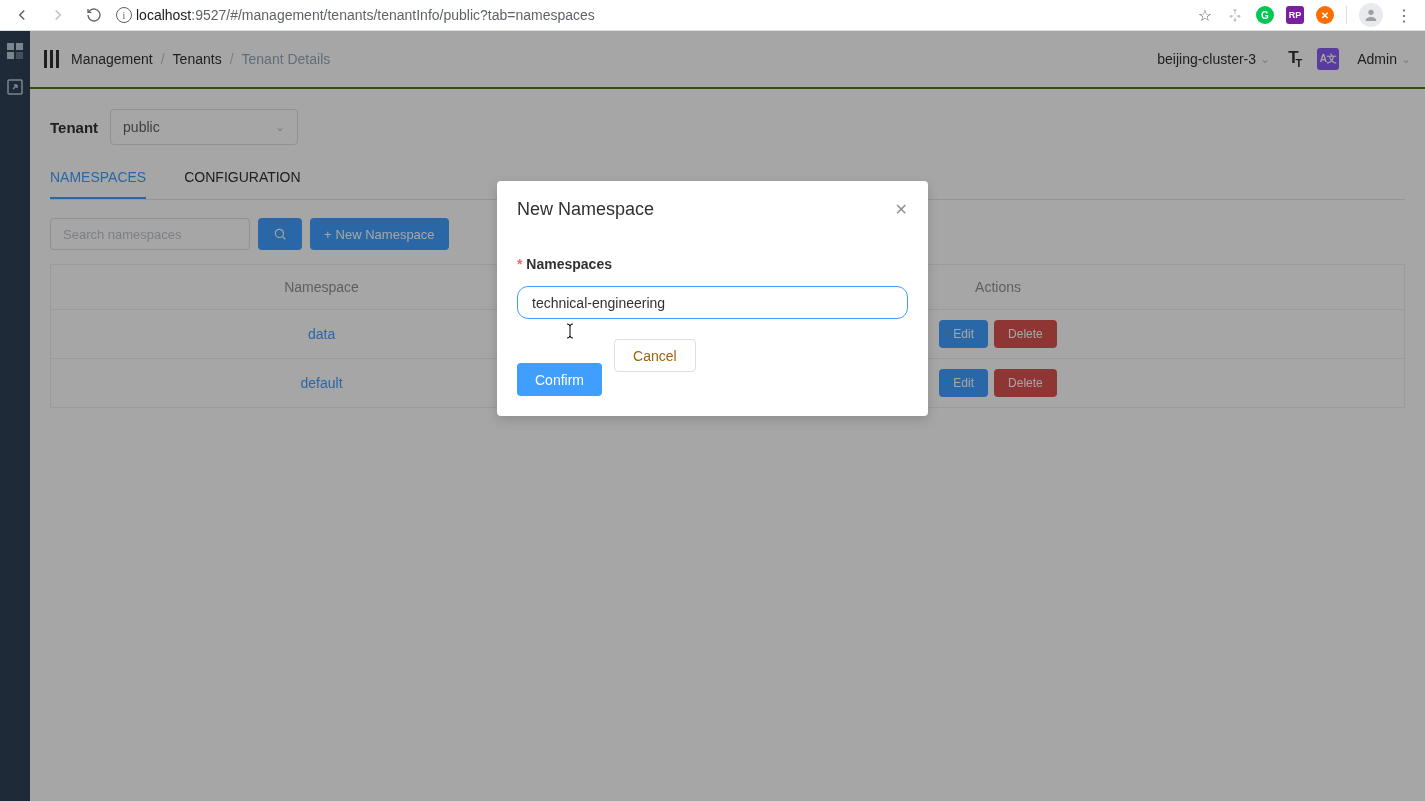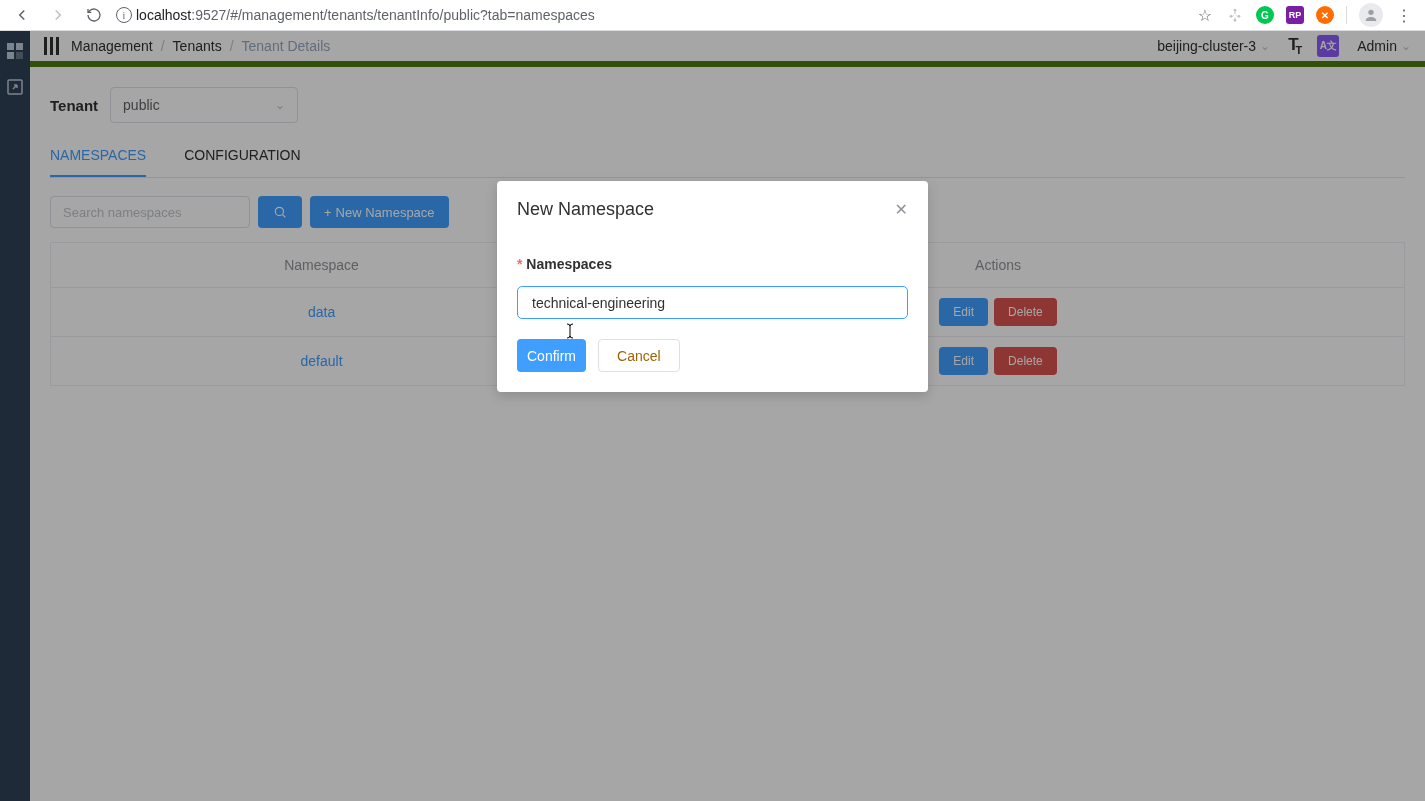--- a/index.html
+++ b/index.html
@@ -22,21 +22,21 @@
   
   
   .app { display:flex; height: calc(801px - 31px); position:relative; }
   .overlay { position:absolute; inset:0; background:rgba(0,0,0,0.35); z-index:10; }
   
   .sidebar { width:30px; background:#304156; display:flex; flex-direction:column; align-items:center; padding-top:12px; gap:20px; }
   .sidebar-item { width:16px; height:16px; color:#bfcbd9; }
   
   .main { flex:1; background:#fff; display:flex; flex-direction:column; }
   
-  .topbar { height:36px; border-bottom:6px solid #4d7c0f; display:flex; align-items:center; padding:0 14px; gap:12px; }
+  .topbar { height:58px; border-bottom:2px solid #4d7c0f; display:flex; align-items:center; padding:0 14px; gap:12px; }
   .hamburger { display:flex; gap:3px; }
   .hamburger span { width:3px; height:18px; background:#303133; }
   .breadcrumbs { display:flex; align-items:center; gap:8px; font-size:14px; color:#303133; }
   .breadcrumb-sep { color:#c0c4cc; }
   .breadcrumb-active { color:#97a8be; }
   .topbar-right { margin-left:auto; display:flex; align-items:center; gap:18px; font-size:14px; color:#303133; }
   .cluster-sel { display:flex; align-items:center; gap:4px; }
   .chevron { color:#c0c4cc; font-size:12px; }
   .tt-icon { font-weight:bold; font-size:17px; position:relative; letter-spacing:-3px;}
   .tt-icon sub { font-size:11px; }
@@ -71,23 +71,23 @@
   .btn-delete { background:#d9534f; }
   
   
   .modal { position:absolute; z-index:20; left:497px; top:150px; width:431px; background:#fff; border-radius:4px; box-shadow:0 4px 12px rgba(0,0,0,0.15); }
   .modal-header { padding:18px 20px 10px 20px; display:flex; align-items:center; justify-content:space-between; }
   .modal-title { font-size:18px; color:#303133; }
   .modal-close { color:#909399; font-size:16px; }
   .modal-body { padding:26px 20px 20px 20px; }
   .form-label { font-size:14px; font-weight:600; color:#303133; margin-bottom:14px; display:block; }
   .form-label::before { content:"* "; color:#f56c6c; }
-  .form-input { width:100%; height:33px; border:1px solid #409eff; border-radius:5px; padding:0 14px; font-size:14px; color:#303133; outline:none; }
+  .form-input { width:100%; height:33px; border:1px solid #409eff; border-radius:11px; padding:0 14px; font-size:14px; color:#303133; outline:none; }
   .modal-footer { display:flex; gap:12px; margin-top:20px; }
-  .btn-confirm { background:#409eff; color:#fff; padding:0 10px; height:33px; border:none; border-radius:4px; font-size:14px; }
+  .btn-confirm { background:#409eff; color:#fff; padding:0 18px; height:33px; border:none; border-radius:4px; font-size:14px;margin-top:24px; }
   .btn-cancel { background:#fff; color:#a16207; border:1px solid #dcdfe6; padding:0 18px; height:33px; border-radius:4px; font-size:14px; }
   
   .text-cursor { position:absolute; left:564px; top:291px; z-index:21; color:#000; font-size:16px; pointer-events:none; }
 </style>
 </head>
 <body>
 
 <div class="browser-chrome">
   <div class="nav-btn">
     <svg width="18" height="18" viewBox="0 0 24 24" fill="none" stroke="currentColor" stroke-width="2">

